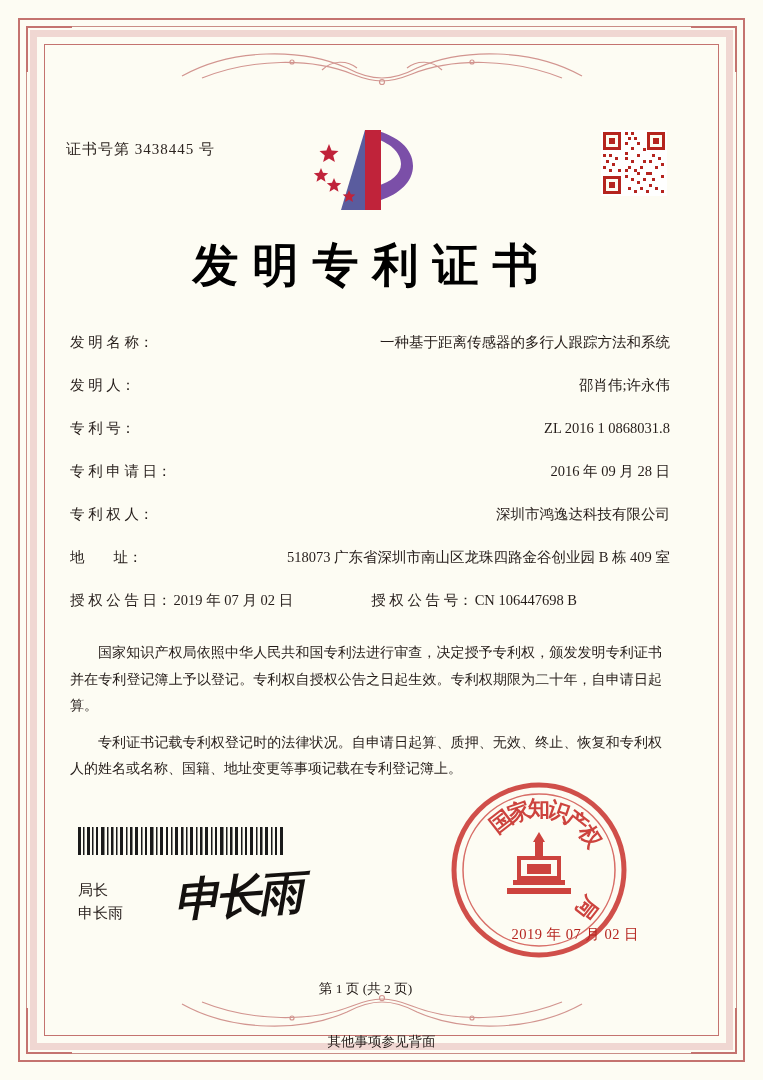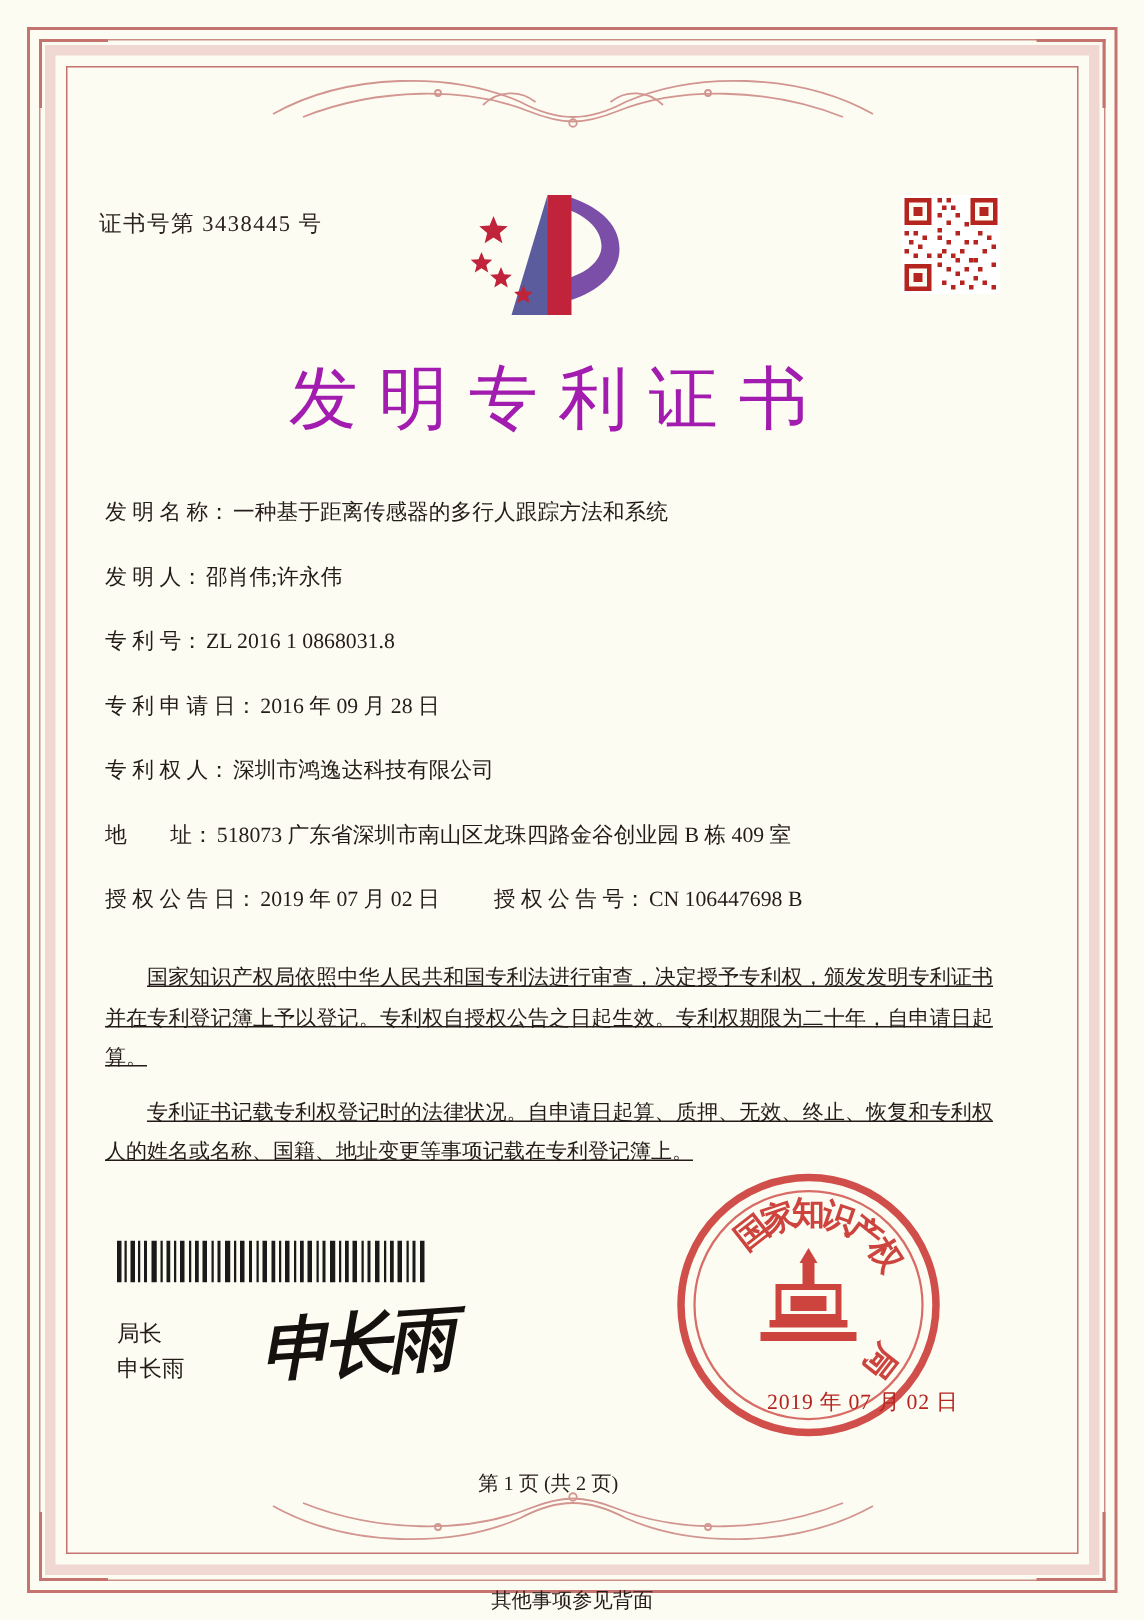--- a/index.html
+++ b/index.html
@@ -115,76 +115,76 @@
     height: 96px;
   }
 
   .title {
     position: absolute;
     left: 0;
     top: 175px;
     width: 643px;
     text-align: center;
     font-size: 46px;
-    font-weight: normal;
+    font-weight: bold;
     letter-spacing: 14px;
     text-indent: 14px;
-    color: #a21caf;
+    color: #000000;
     font-family: "DejaVu Serif", "Liberation Serif", serif;
   }
 
   .fields {
     position: absolute;
     left: 26px;
     top: 272px;
     width: 600px;
     font-size: 14.5px;
     color: #241c19;
   }
   .row {
     display: flex;
     align-items: flex-start;
     margin-bottom: 22px;
     line-height: 1.45;
+    text-align: right;
   }
   .label {
     white-space: pre;
     flex: 0 0 auto;
   }
   .colon { flex: 0 0 auto; }
   .value {
     flex: 1 1 auto;
     padding-left: 2px;
   }
   .row-two {
     display: flex;
     margin-bottom: 20px;
     line-height: 1.45;
     gap: 36px;
   }
   .half {
     display: flex;
     flex: 0 0 auto;
   }
-  .half.second { }
+  .half.second { margin-left: 42px; }
 
   .paras {
     position: absolute;
     left: 26px;
     top: 580px;
     width: 592px;
     font-size: 14px;
     line-height: 1.9;
     color: #241c19;
     text-align: justify;
   }
   .paras p {
     margin: 0 0 10px 0;
     text-indent: 28px;
-    text-decoration: underline;
   }
 
   .barcode {
     position: absolute;
     left: 34px;
     bottom: 165px;
     width: 210px;
     height: 28px;
   }
 
@@ -234,21 +234,21 @@
     width: 643px;
     text-align: center;
     font-size: 13.5px;
     color: #241c19;
     margin-top: 20px;
   }
 
   .footer-note {
     position: absolute;
     left: 0;
-    bottom: 4px;
+    bottom: 29px;
     width: 763px;
     text-align: center;
     font-size: 13.5px;
     color: #241c19;
   }
 </style>
 </head>
 <body>
 
 <div class="page">

